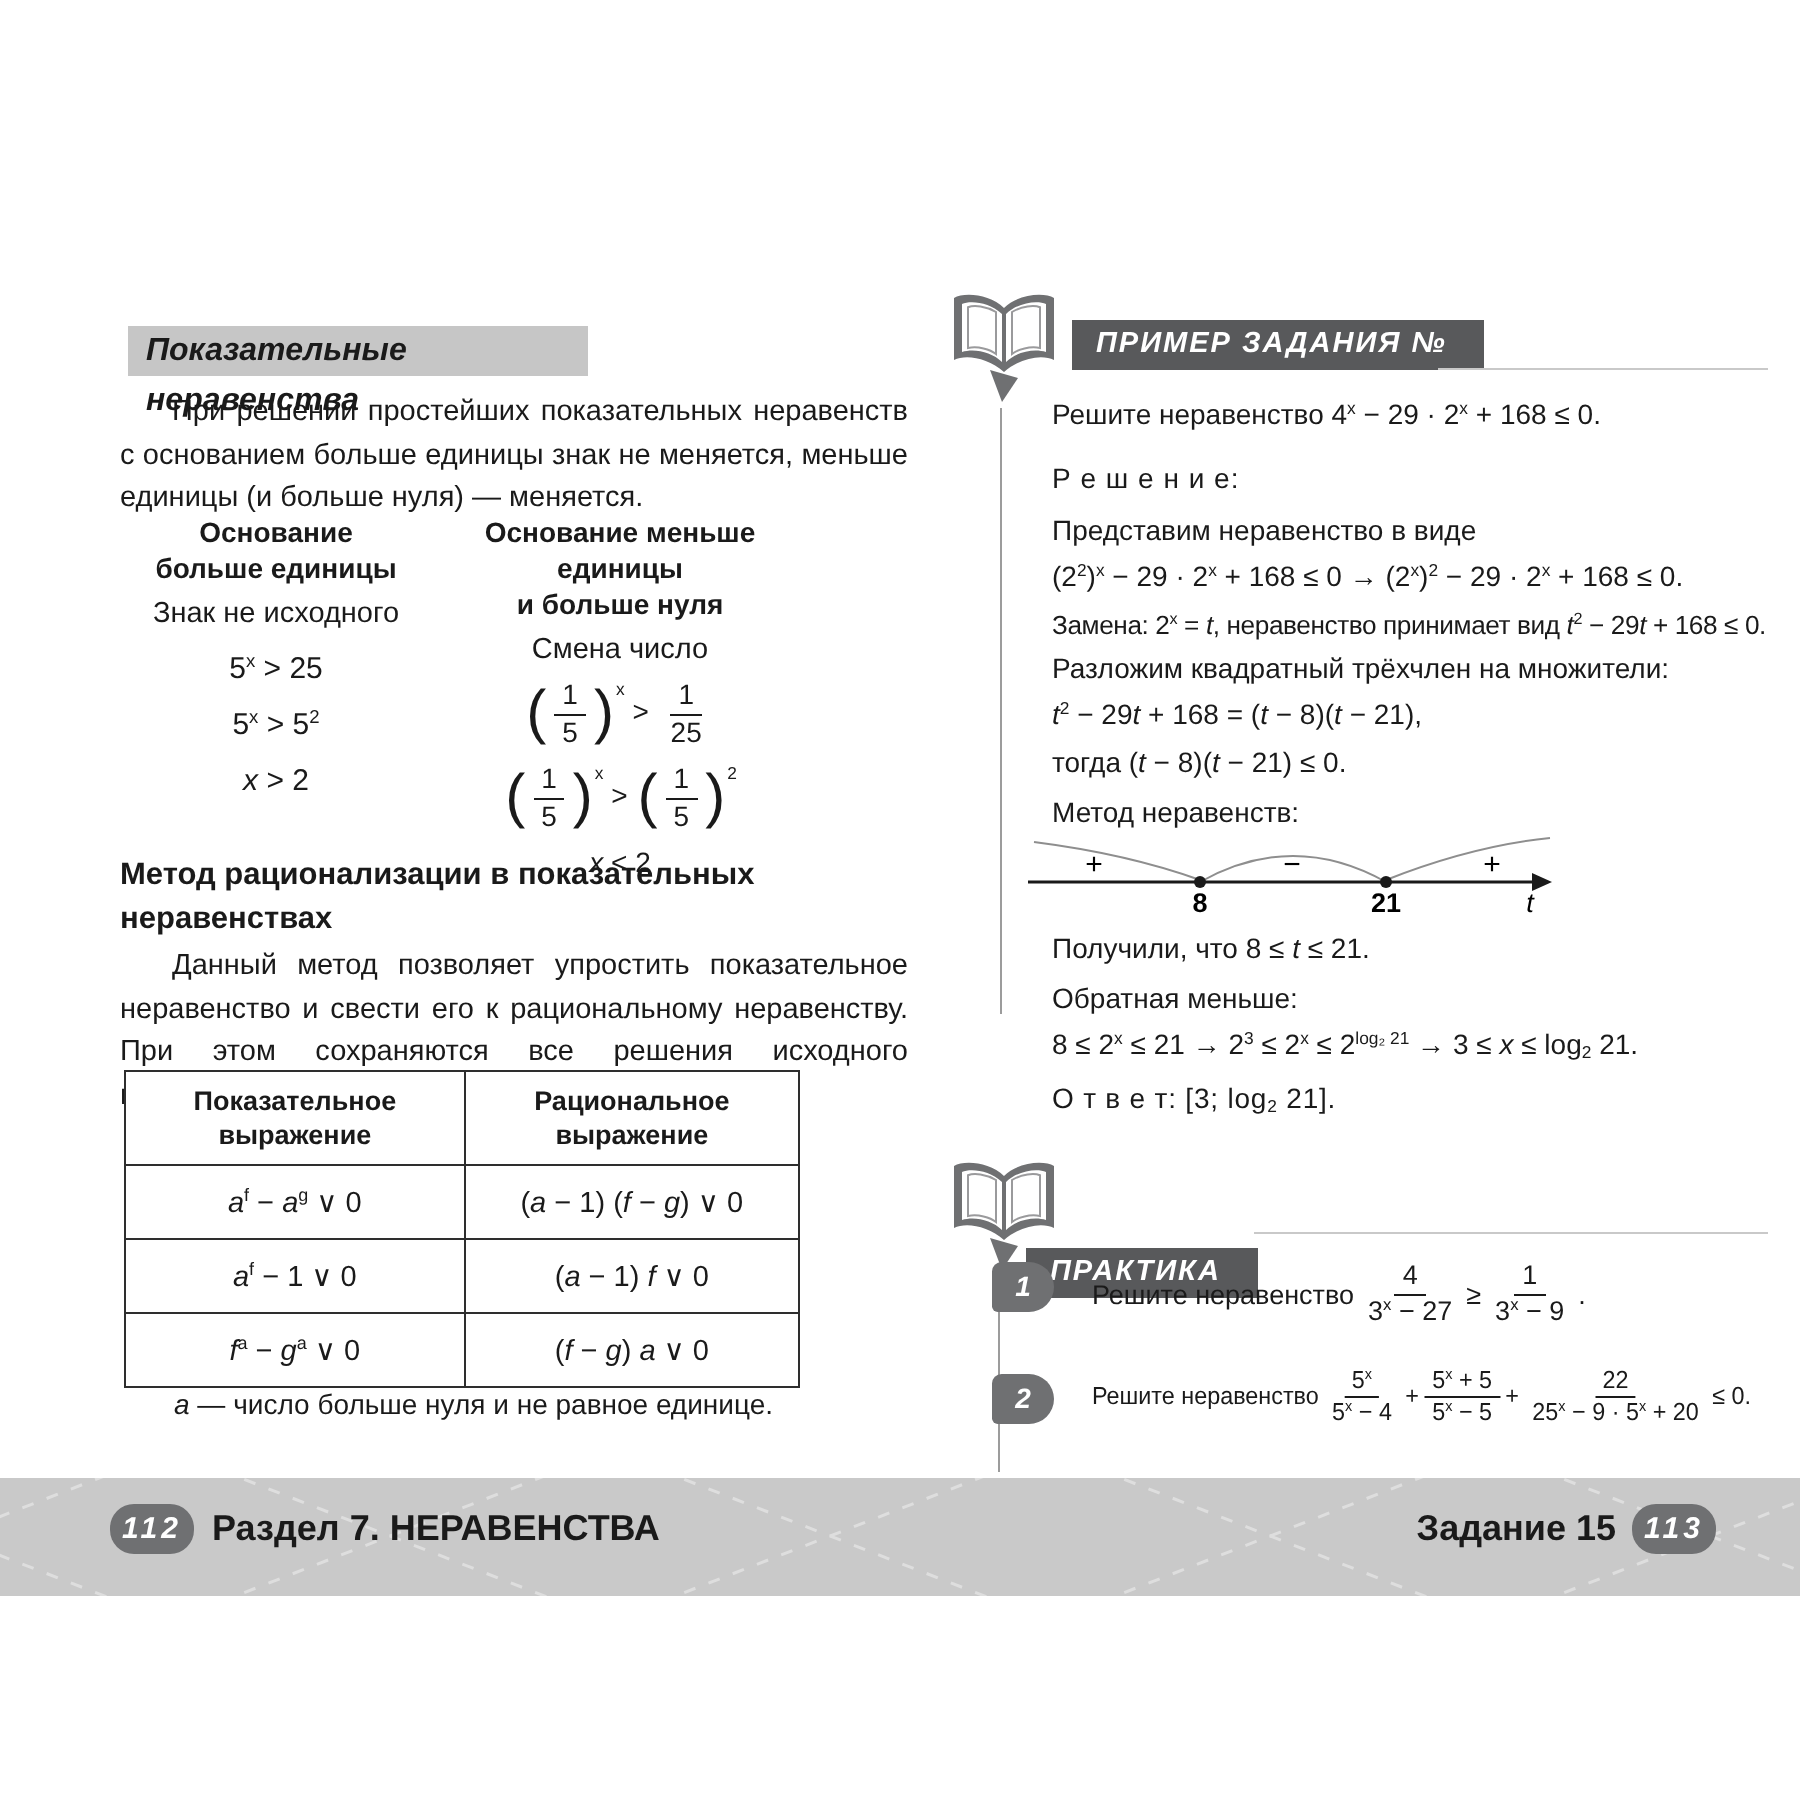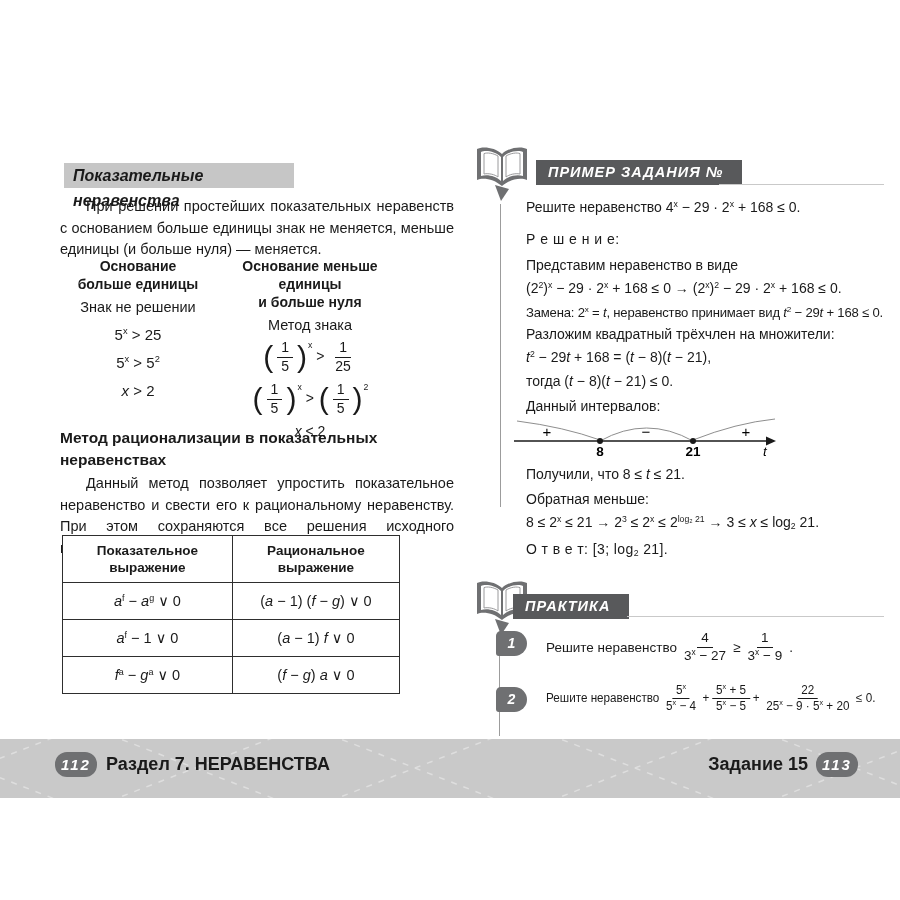--- a/index.html
+++ b/index.html
@@ -63,30 +63,30 @@
 
 <div class="page">
 
   <div class="abs para lp-intro">При решении простейших показательных неравенств с основанием больше единицы знак не меняется, меньше единицы (и больше нуля) — меняется.</div>
 
   <div class="abs lp-title">Показательные неравенства</div>
 
   <div class="abs col col1">
     <div class="colh">Основание
 больше единицы</div>
-    <div class="colsub">Знак не решении</div>
+    <div class="colsub">Знак не исходного</div>
     <div class="colf">5<sup>x</sup> &gt; 25</div>
     <div class="colf">5<sup>x</sup> &gt; 5<sup>2</sup></div>
     <div class="colf"><span class="vi">x</span> &gt; 2</div>
   </div>
 
   <div class="abs col col2">
     <div class="colh">Основание меньше единицы
 и больше нуля</div>
-    <div class="colsub">Метод знака</div>
+    <div class="colsub">Смена число</div>
     <div class="colf"><span class="bp">(</span><span class="fr">
           <span class="n">1</span>
           <span class="d">5</span>
         </span><span class="bp">)</span><sup class="hi">x</sup> &gt; <span class="fr">
           <span class="n">1</span>
           <span class="d">25</span>
         </span></div>
     <div class="colf"><span class="bp">(</span><span class="fr">
           <span class="n">1</span>
           <span class="d">5</span>
@@ -118,20 +118,21 @@
       <td>(<span class="vi">a</span> − 1) <span class="vi">f</span> ∨ 0</td>
     </tr>
     <tr>
       <td><span class="vi">f</span><sup>a</sup> − <span class="vi">g</span><sup>a</sup> ∨ 0</td>
       <td>(<span class="vi">f</span> − <span class="vi">g</span>) <span class="vi">a</span> ∨ 0</td>
     </tr>
   </tbody>
     </table>
 
   <div class="abs notes">
+    <div><span class="vi">a</span> — число больше нуля и не равное единице.</div>
   </div>
 
   <svg class="abs" style="left:474px;top:144px" width="56" height="62" viewBox="0 0 56 62">
     <path d="M28 10 C21 3 8 2 3 5 L3 36 C9 33 20 35 28 42 C36 35 47 33 53 36 L53 5 C48 2 35 3 28 10 Z" fill="#6f7072"></path>
     <path d="M27 13 C21 7 11 6 7 8 L7 32 C13 30 22 32 27 37 Z" fill="#ffffff"></path>
     <path d="M29 13 C35 7 45 6 49 8 L49 32 C43 30 34 32 29 37 Z" fill="#ffffff"></path>
     <path d="M24 12 C19 9 13 8.4 10 9.6 L10 30 C15 29 21 30.6 24 33 Z" fill="none" stroke="#9a9a9c" stroke-width="1"></path>
     <path d="M32 12 C37 9 43 8.4 46 9.6 L46 30 C41 29 35 30.6 32 33 Z" fill="none" stroke="#9a9a9c" stroke-width="1"></path>
     <path d="M21 41 L35 45 L27 57 Z" fill="#6f7072"></path>
   </svg>
@@ -140,21 +141,21 @@
   <div class="abs rule" style="left:719px;top:184px;width:165px"></div>
 
   <div class="abs xline" style="top:199px">Решите неравенство 4<sup>x</sup> − 29 · 2<sup>x</sup> + 168 ≤ 0.</div>
   <div class="abs xline" style="top:231px;letter-spacing:.5px">Р е ш е н и е:</div>
   <div class="abs xline" style="top:257px">Представим неравенство в виде</div>
   <div class="abs xline" style="top:280px">(2<sup>2</sup>)<sup>x</sup> − 29 · 2<sup>x</sup> + 168 ≤ 0 → (2<sup>x</sup>)<sup>2</sup> − 29 · 2<sup>x</sup> + 168 ≤ 0.</div>
   <div class="abs xline tight" style="top:305px">Замена: 2<sup>x</sup> = <span class="vi">t</span>, неравенство принимает вид <span class="vi">t</span><sup>2</sup> − 29<span class="vi">t</span> + 168 ≤ 0.</div>
   <div class="abs xline" style="top:326px">Разложим квадратный трёхчлен на множители:</div>
   <div class="abs xline" style="top:349px"><span class="vi">t</span><sup>2</sup> − 29<span class="vi">t</span> + 168 = (<span class="vi">t</span> − 8)(<span class="vi">t</span> − 21),</div>
   <div class="abs xline" style="top:373px">тогда (<span class="vi">t</span> − 8)(<span class="vi">t</span> − 21) ≤ 0.</div>
-  <div class="abs xline" style="top:398px">Данный интервалов:</div>
+  <div class="abs xline" style="top:398px">Метод неравенств:</div>
 
   <svg class="abs" style="left:514px;top:414px" width="265" height="46" viewBox="0 0 265 46">
     <path d="M3 7 Q50 13 86 26" fill="none" stroke="#8e8e8e" stroke-width="1"></path>
     <path d="M86 27 Q132.5 1 179 27" fill="none" stroke="#8e8e8e" stroke-width="1"></path>
     <path d="M179 26 Q222 9 261 5" fill="none" stroke="#8e8e8e" stroke-width="1"></path>
     <line x1="0" y1="27" x2="258" y2="27" stroke="#1a1a1a" stroke-width="1.6"></line>
     <path d="M262 27 L252 22.5 L252 31.5 Z" fill="#1a1a1a"></path>
     <circle cx="86" cy="27" r="3" fill="#1a1a1a"></circle>
     <circle cx="179" cy="27" r="3" fill="#1a1a1a"></circle>
     <text x="33" y="23" font-size="15" text-anchor="middle">+</text>
@@ -171,21 +172,21 @@
   <div class="abs xline" style="top:541px;letter-spacing:.4px">О т в е т: [3; log<sub>2</sub> 21].</div>
 
   <svg class="abs" style="left:474px;top:578px" width="56" height="62" viewBox="0 0 56 62">
     <path d="M28 10 C21 3 8 2 3 5 L3 36 C9 33 20 35 28 42 C36 35 47 33 53 36 L53 5 C48 2 35 3 28 10 Z" fill="#6f7072"></path>
     <path d="M27 13 C21 7 11 6 7 8 L7 32 C13 30 22 32 27 37 Z" fill="#ffffff"></path>
     <path d="M29 13 C35 7 45 6 49 8 L49 32 C43 30 34 32 29 37 Z" fill="#ffffff"></path>
     <path d="M24 12 C19 9 13 8.4 10 9.6 L10 30 C15 29 21 30.6 24 33 Z" fill="none" stroke="#9a9a9c" stroke-width="1"></path>
     <path d="M32 12 C37 9 43 8.4 46 9.6 L46 30 C41 29 35 30.6 32 33 Z" fill="none" stroke="#9a9a9c" stroke-width="1"></path>
     <path d="M21 41 L35 45 L27 57 Z" fill="#6f7072"></path>
   </svg>
-  <div class="abs banner" style="left:513px;top:594px;width:116px">ПРАКТИКА</div>
+  <div class="abs banner" style="left:513px;top:624px;width:116px">ПРАКТИКА</div>
   <div class="abs rule" style="left:627px;top:616px;width:257px"></div>
   <div class="abs vline" style="left:499px;top:636px;height:100px"></div>
 
   <div class="abs badge-num" style="top:631px">1</div>
   <div class="abs task" style="top:624px;height:46px">Решите неравенство <span class="fr">
         <span class="n">4</span>
         <span class="d">3<sup>x</sup> − 27</span>
       </span> ≥ <span class="fr">
         <span class="n">1</span>
         <span class="d">3<sup>x</sup> − 9</span>

